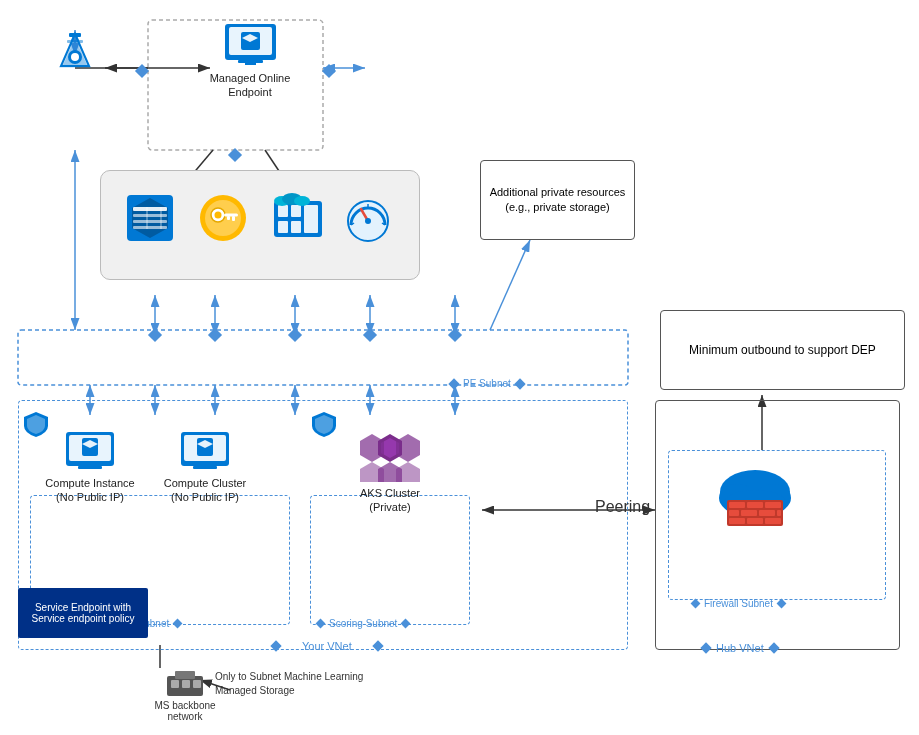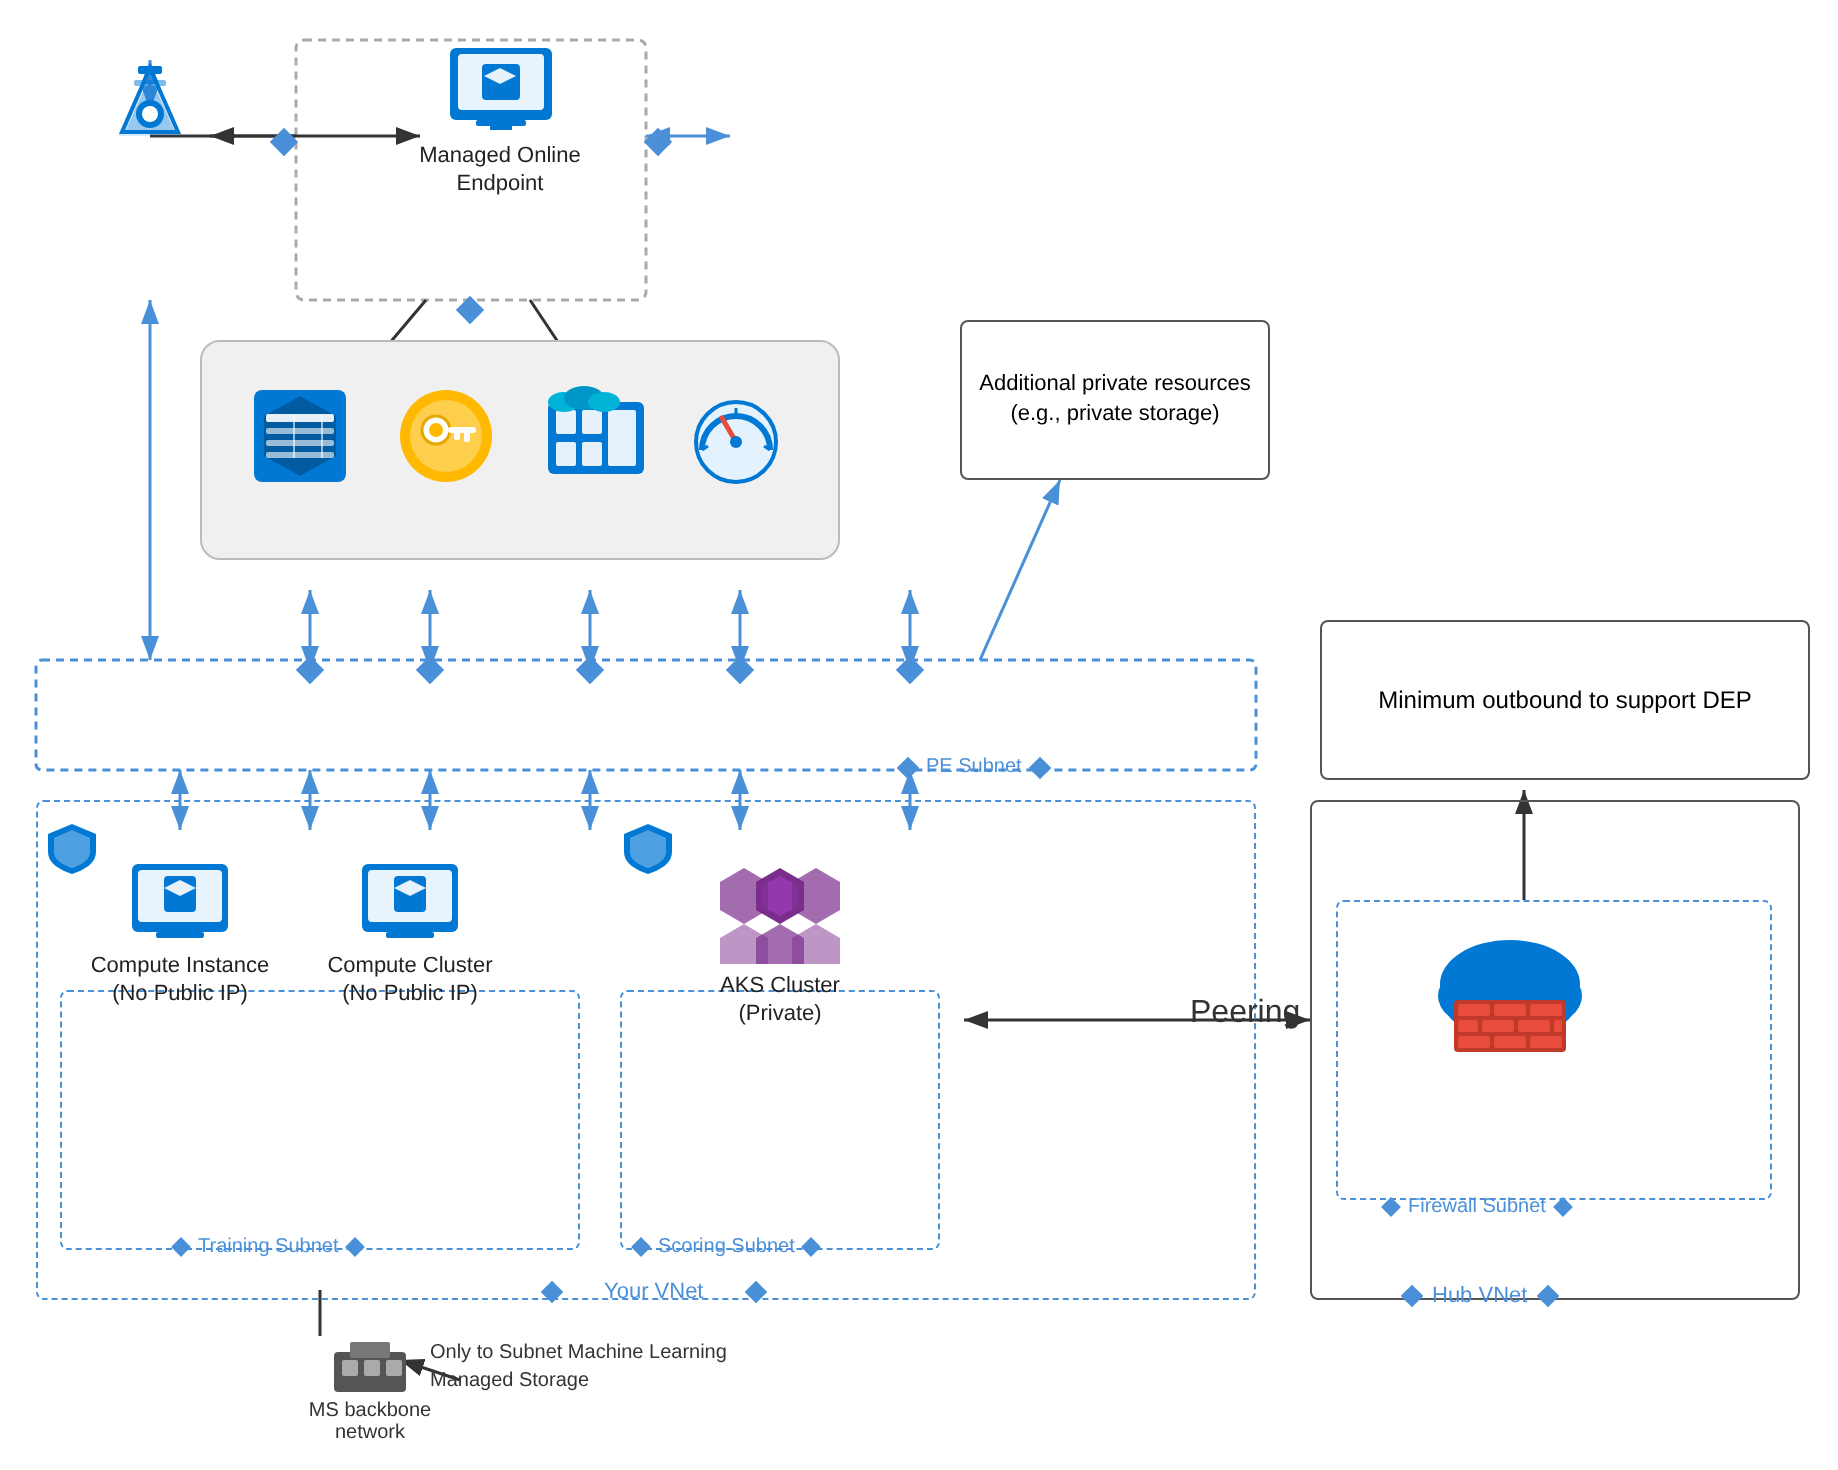--- a/index.html
+++ b/index.html
@@ -449,20 +449,25 @@
       <rect x="14" y="48" width="10" height="6" rx="1" fill="#e74c3c"></rect>
       <rect x="26" y="48" width="16" height="6" rx="1" fill="#e74c3c"></rect>
       <rect x="44" y="48" width="16" height="6" rx="1" fill="#e74c3c"></rect>
       <rect x="62" y="48" width="4" height="6" rx="1" fill="#e74c3c"></rect>
       <rect x="14" y="56" width="16" height="6" rx="1" fill="#e74c3c"></rect>
       <rect x="32" y="56" width="16" height="6" rx="1" fill="#e74c3c"></rect>
       <rect x="50" y="56" width="16" height="6" rx="1" fill="#e74c3c"></rect>
     </svg>
   </div>
 
+  <div class="service-endpoint-box">
+    <span>Service Endpoint
+with  Service
+endpoint policy</span>
+  </div>
 
   <div class="icon-container" style="left:145px; top:668px; width:80px;">
     <svg width="40" height="30" viewBox="0 0 40 30">
       <rect x="2" y="8" width="36" height="20" rx="2" fill="#555"></rect>
       <rect x="6" y="12" width="8" height="8" rx="1" fill="#aaa"></rect>
       <rect x="17" y="12" width="8" height="8" rx="1" fill="#aaa"></rect>
       <rect x="28" y="12" width="8" height="8" rx="1" fill="#aaa"></rect>
       <rect x="10" y="3" width="20" height="8" rx="1" fill="#777"></rect>
     </svg>
     <div style="font-size:10px; text-align:center; color:#333; margin-top:2px;">MS backbone

